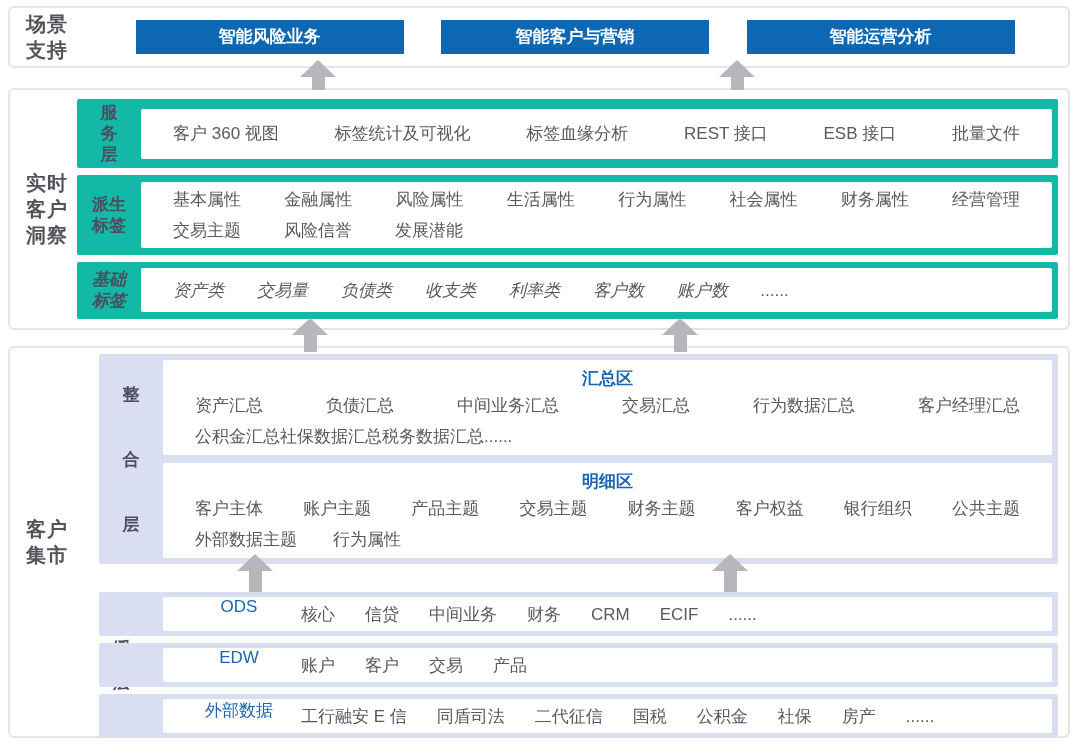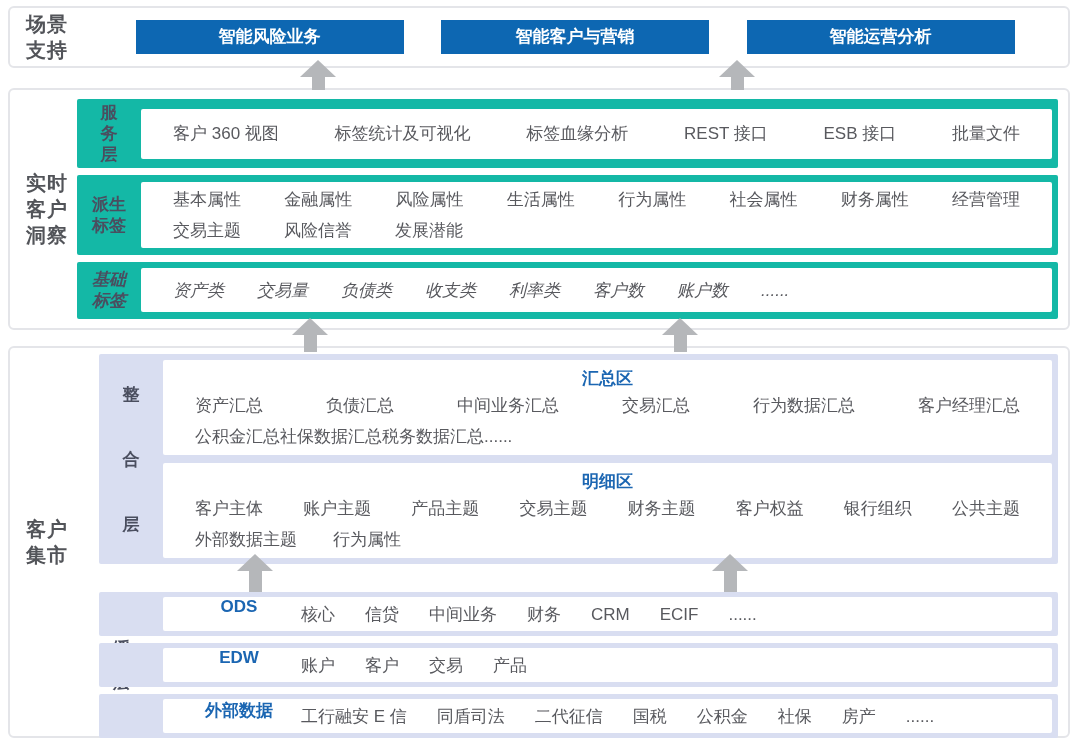--- a/index.html
+++ b/index.html
@@ -77,21 +77,21 @@
     display:flex;flex-direction:column;justify-content:space-around;line-height:1;
   }
   .buffer-rows{position:absolute;left:0;right:0;top:0;display:flex;flex-direction:column;gap:7px;}
   .band-buf{
     height:44px;background:#d9def1;border-radius:2px;
     padding:5px 6px 5px 64px;box-sizing:border-box;display:flex;
   }
   .band-buf .strip{flex-direction:row;justify-content:flex-start;padding:0 20px 0 28px;}
   .key{
     display:inline-block;min-width:96px;text-align:center;
-    color:#1b66b2;font-weight:bold;font-size:17px;margin-right:14px;white-space:nowrap;
+    color:#1b66b2;font-weight:normal;font-size:17px;margin-right:14px;white-space:nowrap;
   }
   
   .arrow{position:absolute;width:36px;z-index:6;}
   .arrow .head{width:0;height:0;border-left:18px solid transparent;border-right:18px solid transparent;border-bottom:17px solid #b5b7ba;}
   .arrow .stem{width:13px;background:#b5b7ba;margin:0 auto;height:calc(100% - 17px);}
   .a1{left:300px;top:60px;height:30px;}
   .a2{left:719px;top:60px;height:30px;}
   .a3{left:292px;top:318px;height:34px;}
   .a4{left:662px;top:318px;height:34px;}
   .a5{left:237px;top:554px;height:38px;}

